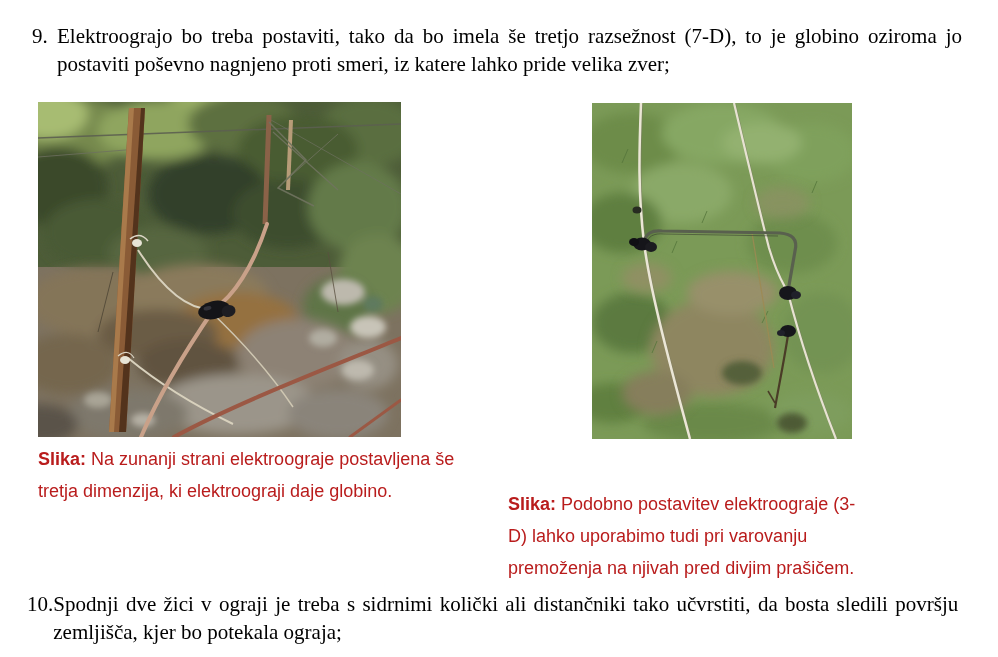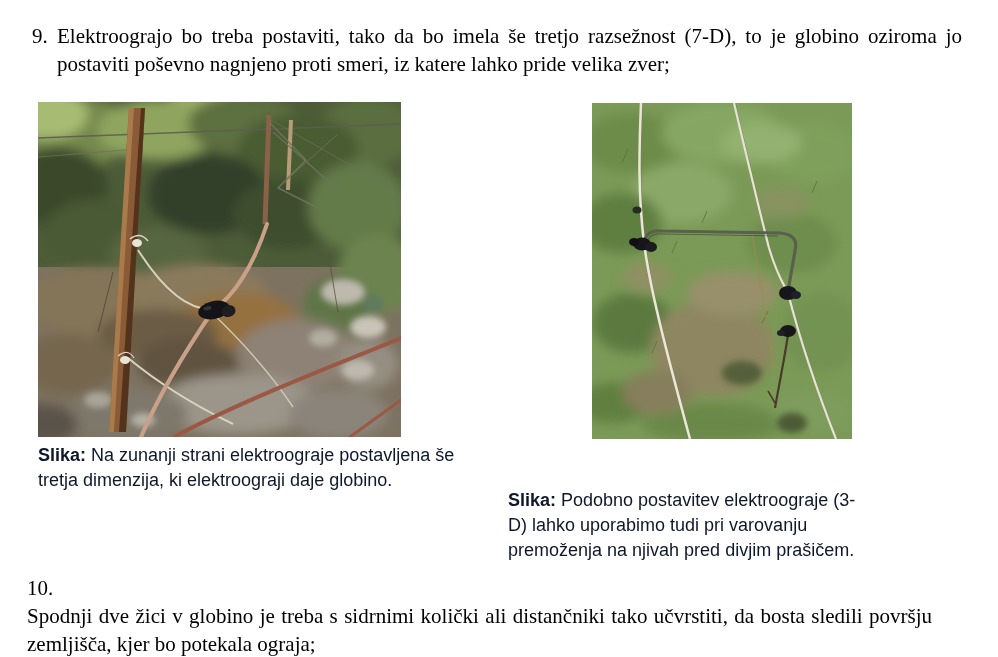--- a/index.html
+++ b/index.html
@@ -2,26 +2,26 @@
 <html><head>
 <meta charset="utf-8">
 <style>
   html,body{margin:0;padding:0;background:#fff;}
   .page{position:relative;width:998px;height:657px;background:#ffffff;overflow:hidden;
         font-family:"Liberation Serif",serif;color:#000;}
   .list-item{position:absolute;display:flex;font-size:21px;line-height:28px;color:#000;}
   .list-item .num{flex:0 0 25px;text-align:left;}
   .list-item .txt{width:905px;text-align:justify;}
   #item9{top:22px;left:32px;}
-  #item10{top:574px;left:27px;flex-direction:column;}
+  #item10{top:590px;left:27px;}
   .photo{position:absolute;display:block;}
   #photo-left{left:38px;top:102px;}
   #photo-right{left:592px;top:103px;}
   .caption{position:absolute;font-family:"Liberation Sans",sans-serif;
-           font-size:18px;line-height:25px;color:#0f172a;}
+           font-size:18px;line-height:32px;color:#b91c1c;}
   .caption .cap-label{font-weight:bold;margin-right:5px;}
   #caption-left{left:38px;top:443px;width:450px;}
   #caption-right{left:508px;top:443px;width:365px;margin-top:45px;}
 </style>
 </head>
 <body>
 
 <div class="page">
 
   <div class="list-item" id="item9">
@@ -204,16 +204,16 @@
   <div class="caption" id="caption-left">
     <span class="cap-label">Slika:</span><span>Na zunanji strani elektroograje postavljena še tretja dimenzija, ki elektroograji daje globino.</span>
   </div>
 
   <div class="caption" id="caption-right">
     <span class="cap-label">Slika:</span><span>Podobno postavitev elektroograje (3-D) lahko uporabimo tudi pri varovanju premoženja na njivah pred divjim prašičem.</span>
   </div>
 
   <div class="list-item" id="item10">
     <span class="num">10.</span>
-    <span class="txt">Spodnji dve žici v globino je treba s sidrnimi količki ali distančniki tako učvrstiti, da bosta sledili površju zemljišča, kjer bo potekala ograja;</span>
+    <span class="txt">Spodnji dve žici v ograji je treba s sidrnimi količki ali distančniki tako učvrstiti, da bosta sledili površju zemljišča, kjer bo potekala ograja;</span>
   </div>
 
 </div>
 
 </body></html>

